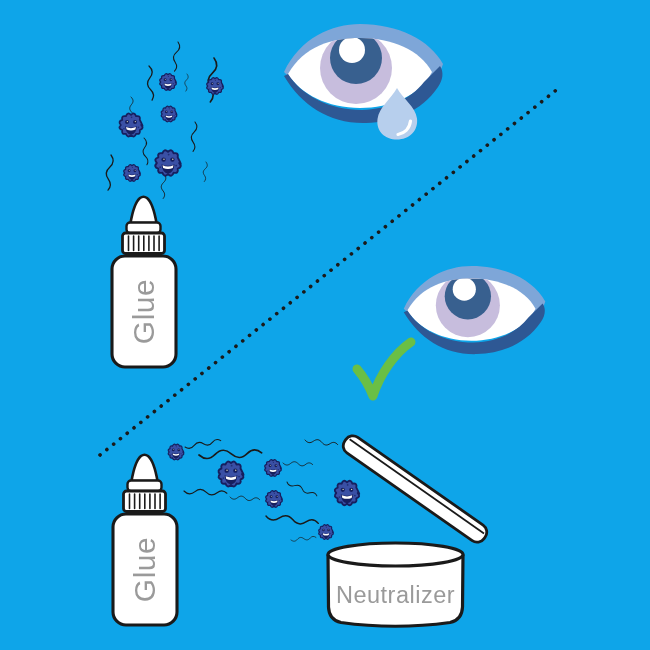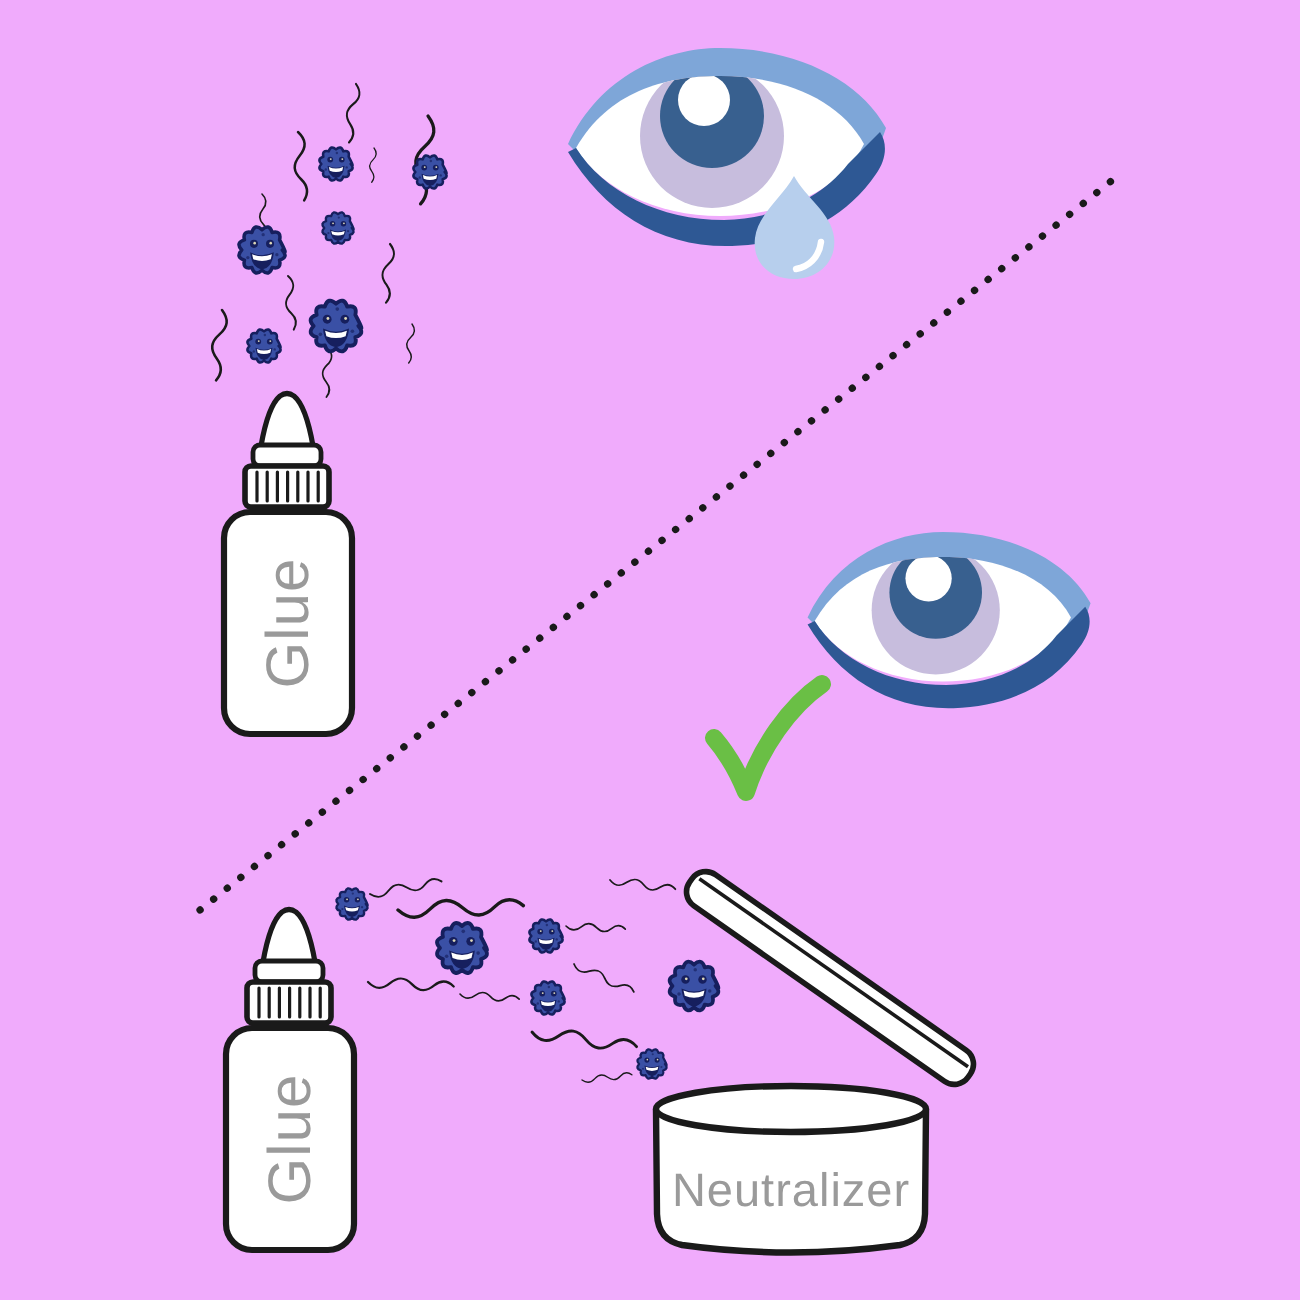--- a/index.html
+++ b/index.html
@@ -1,16 +1,16 @@
 <!DOCTYPE html>
 <html style="--particle-body: #3a50a5; --particle-outline: #161f5e; --eyelid-light-blue: #7ea6d8; --eyelid-dark-blue: #2e5894; --iris-ring-lavender: #c7bddd; --iris-dark-blue: #38608f; --tear-blue: #b7cfed; --check-green: #6abf45; --label-gray: #9a9a9a; --line-black: #1a1a1a;"><head>
 <meta charset="utf-8">
 <style>
   html,body{margin:0;padding:0;background:#ffffff;}
-  .stage{width:650px;height:650px;position:relative;background:#f0abfc;overflow:hidden;}
+  .stage{width:650px;height:650px;position:relative;background:#0ea5e9;overflow:hidden;}
   svg{display:block;}
   
   .p-body{fill:var(--particle-body,#3a50a5);stroke:var(--particle-outline,#161f5e);stroke-width:1.5;stroke-linejoin:round;}
   .p-eye{fill:var(--particle-outline,#161f5e);}
   .p-glint{fill:#ded9b8;}
   .p-mouth{fill:var(--particle-outline,#161f5e);}
   .p-teeth{fill:#ffffff;}
   .p-spot{fill:var(--particle-outline,#161f5e);opacity:.65;}
   
   .wisp{fill:none;stroke:var(--line-black,#1a1a1a);stroke-width:1.8;stroke-linecap:round;}

